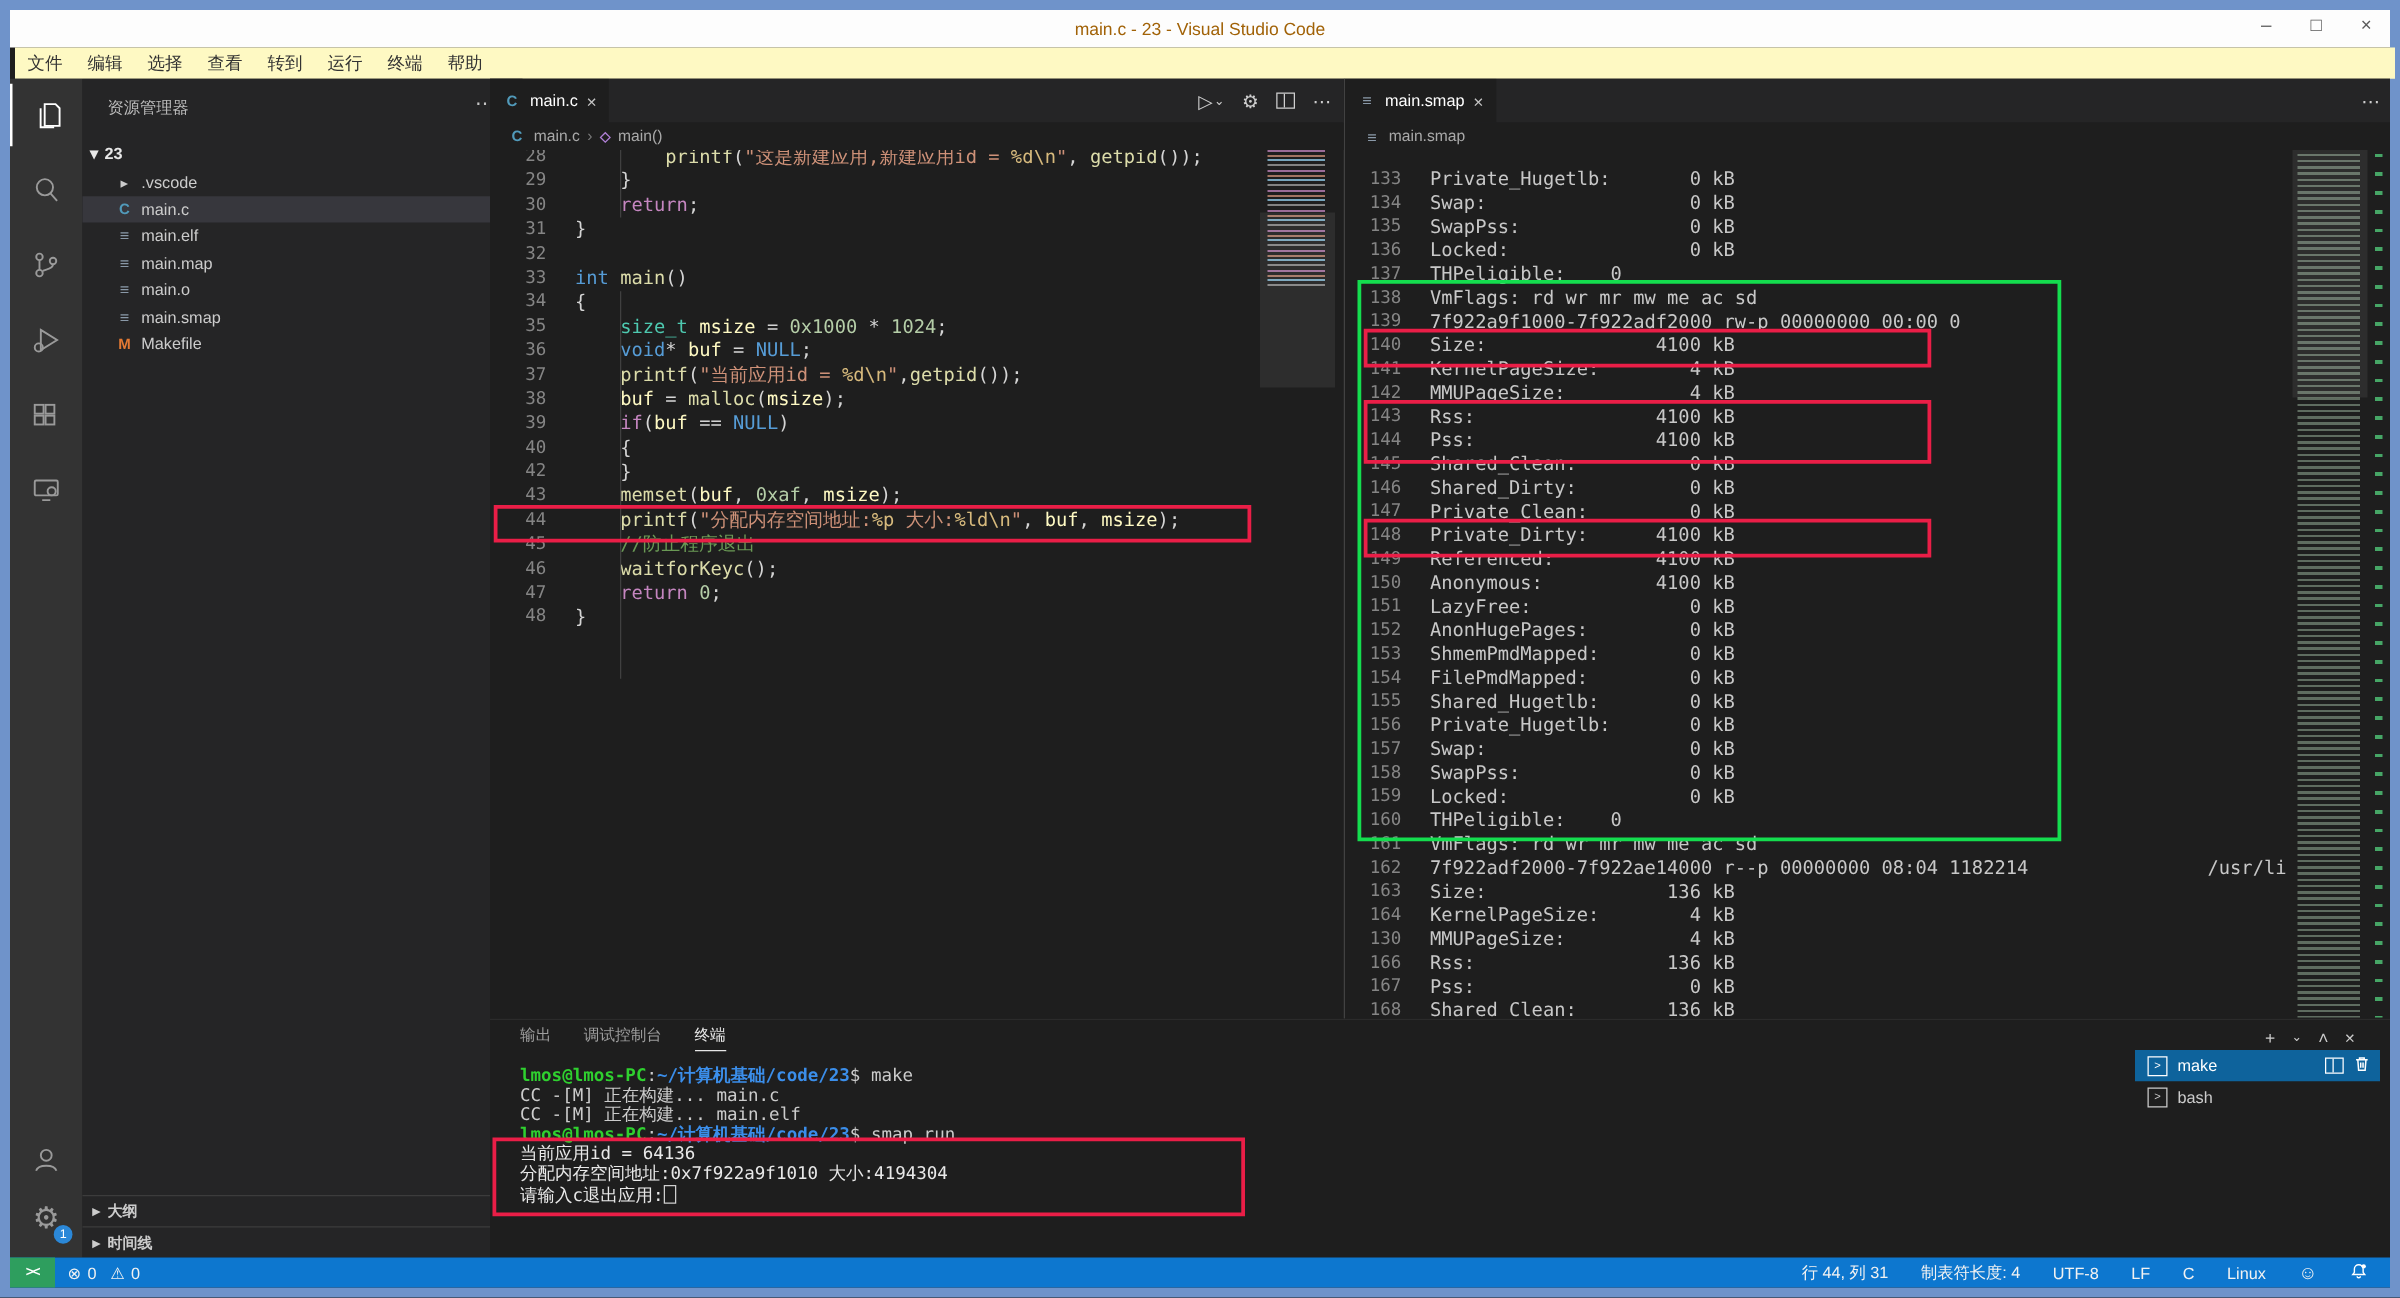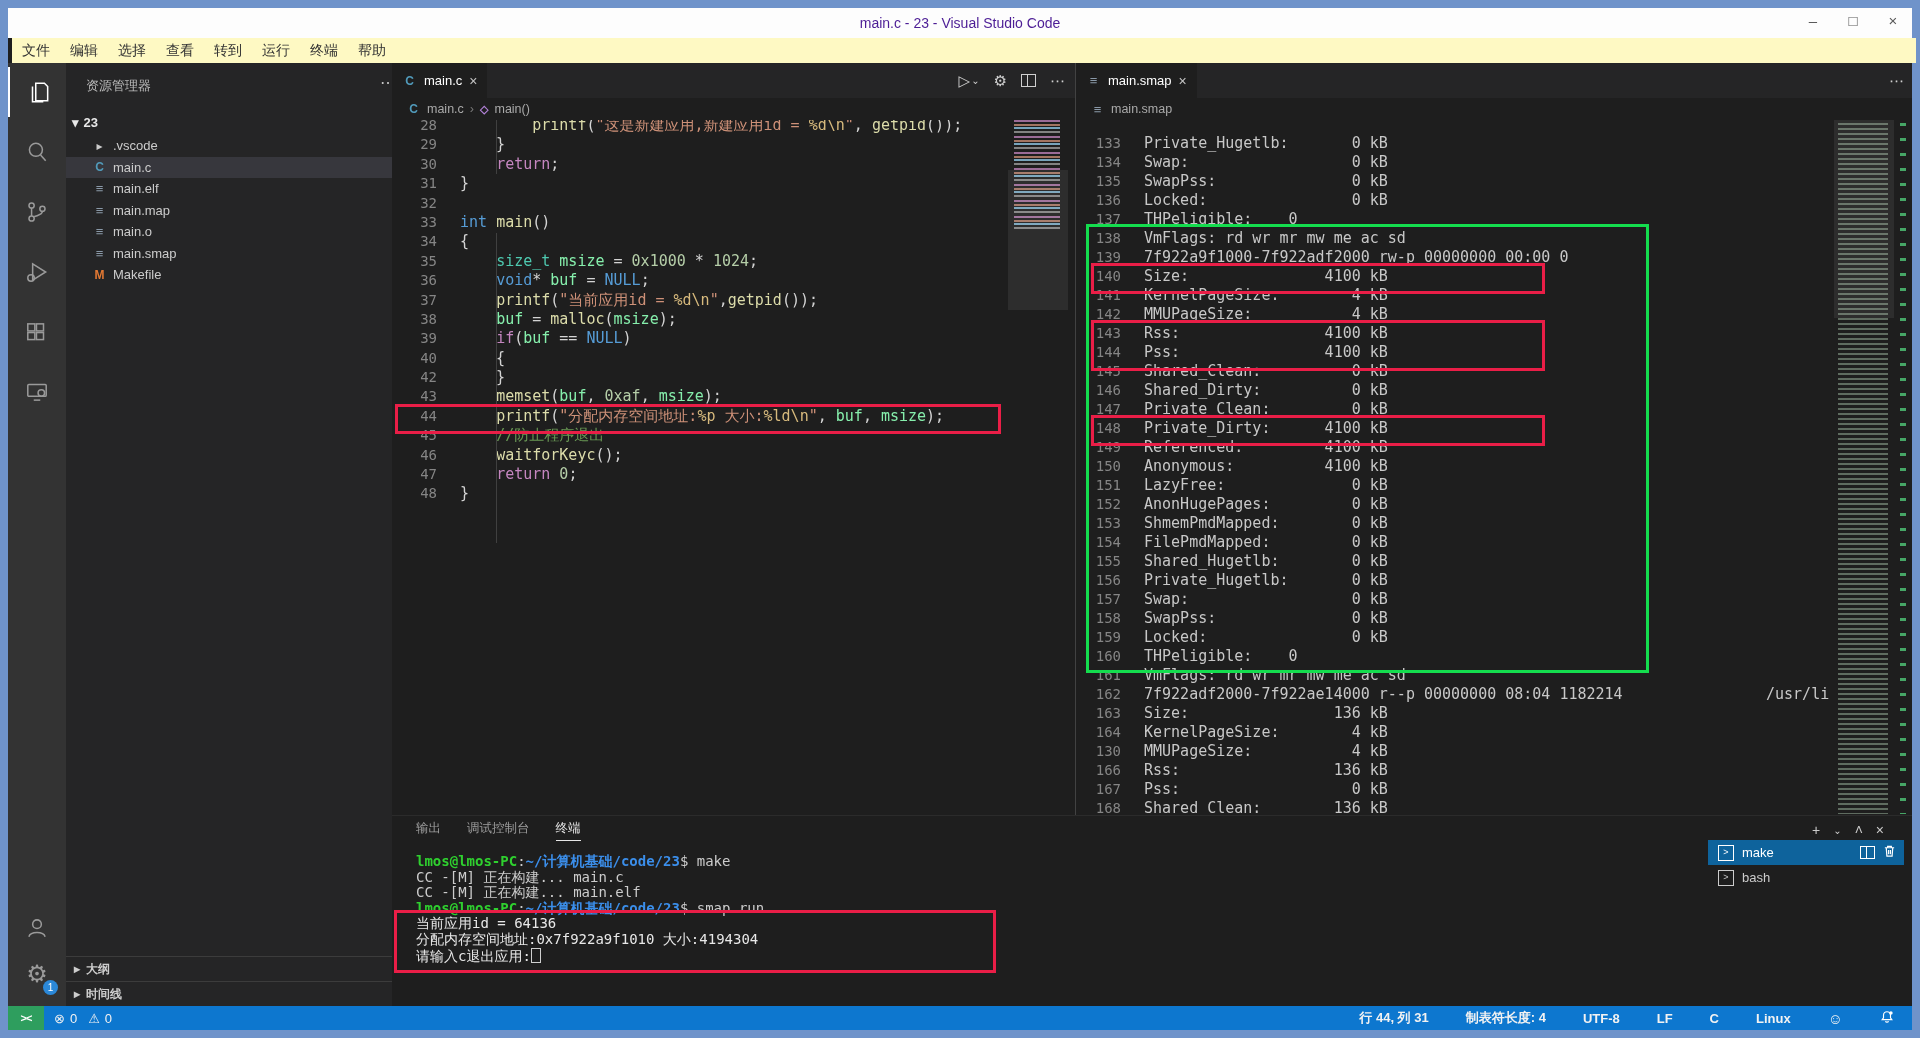--- a/index.html
+++ b/index.html
@@ -1,21 +1,21 @@
 <!DOCTYPE html>
 <html><head>
 <meta charset="utf-8">
 <style>
   html,body{margin:0;padding:0;}
   body{width:1920px;height:1038px;background:#6f93ca;overflow:hidden;
        font-family:"Liberation Sans",sans-serif;-webkit-font-smoothing:antialiased;}
   .window{position:absolute;left:8px;top:8px;width:1904px;height:1022px;background:#1e1e1e;}
   
   .titlebar{position:absolute;left:0;top:0;width:100%;height:30px;background:#fdfdfd;}
-  .title-text{position:absolute;left:0;right:0;top:7px;text-align:center;font-size:14px;color:#4c1d95;}
+  .title-text{position:absolute;left:0;right:0;top:7px;text-align:center;font-size:14px;color:#a16207;}
   .win-controls{position:absolute;right:10px;top:4px;display:flex;gap:22px;color:#5a5a5a;font-size:15px;}
   .win-controls span{width:18px;text-align:center;cursor:default;}
   .menubar{position:absolute;left:4px;top:30px;width:100%;height:25px;background:#fef9c3;display:flex;align-items:center;}
   .menu-item{font-size:14px;color:#333;padding:2px 10px;}
   
   .activitybar{position:absolute;left:0;top:55px;width:58px;height:943px;background:#333333;}
   .act-icon{position:absolute;left:0;width:58px;height:50px;display:flex;align-items:center;justify-content:center;color:#858585;}
   .act-icon svg{stroke:#9a9a9a;fill:none;stroke-width:1.4;}
   .act-icon.active svg{stroke:#ffffff;}
   .act-icon.active{border-left:2px solid #fff;}
@@ -52,21 +52,21 @@
   .breadcrumb{position:absolute;left:0;top:35px;width:100%;height:22px;background:#1e1e1e;display:flex;align-items:center;padding-left:14px;gap:6px;font-size:12.5px;color:#a9a9a9;z-index:5;}
   .bc-sep{color:#7a7a7a;}
   .bc-ic{font-size:11px;font-weight:bold;}
   .code{position:absolute;left:0;width:100%;font-family:"DejaVu Sans Mono",monospace;font-size:15px;}
   .cline{display:flex;white-space:pre;position:relative;}
   .g1 .cline{height:19.4px;line-height:19.4px;}
   .g2 .cline{height:19px;line-height:19px;}
   .ln{width:45px;text-align:right;color:#858585;flex:none;font-size:14px;}
   .lc{padding-left:23px;color:#d4d4d4;}
   .tk-pl{color:#d4d4d4}.tk-kw{color:#c586c0}.tk-tb{color:#569cd6}.tk-tt{color:#4ec9b0}
-  .tk-fn{color:#dcdcaa}.tk-vr{color:#86efac}.tk-num{color:#b5cea8}.tk-str{color:#ce9178}
+  .tk-fn{color:#dcdcaa}.tk-vr{color:#fef9c3}.tk-num{color:#b5cea8}.tk-str{color:#ce9178}
   .tk-esc{color:#d7ba7d}.tk-cm{color:#6a9955}
   .tk-sm{color:#c8c8c8}
   .indent-guide{position:absolute;border-left:1px solid #404040;left:104px;width:0;}
   .sidenote{position:absolute;left:690px;top:0;color:#c8c8c8;}
   
   .ann{position:absolute;pointer-events:none;z-index:8;}
   .ann.red{border:3px solid #ea1e47;}
   .ann.green{border:3px solid #14dd4e;}
   
   .minimap{position:absolute;background:#1e1e1e;}
@@ -97,21 +97,21 @@
   .tl-row{height:25px;display:flex;align-items:center;gap:8px;padding-left:10px;color:#cccccc;font-size:13px;position:relative;}
   .tl-row.selected{background:#0e639c;color:#fff;}
   .term-ic{display:inline-block;width:14px;height:14px;border:1px solid currentColor;font-size:9px;line-height:13px;text-align:center;flex:none;}
   .tl-actions{position:absolute;right:8px;top:4px;display:flex;gap:8px;align-items:center;}
   .trash-ic svg{stroke:#fff;fill:none;stroke-width:1.3;}
   .split-ic.white{border-color:#fff;}.split-ic.white::after{border-color:#fff;}
   
   .statusbar{position:absolute;left:0;top:998px;width:100%;height:24px;background:#0d77cf;color:#f2f2f2;font-size:13px;display:flex;align-items:center;}
   .remote{width:36px;height:24px;background:#2e9e5e;color:#fff;font-size:11px;font-weight:bold;display:flex;align-items:center;justify-content:center;letter-spacing:-1px;flex:none;}
   .sb-left{display:flex;align-items:center;gap:5px;margin-left:10px;}
-  .sb-right{margin-left:auto;display:flex;align-items:center;gap:37px;padding-right:18px;font-weight:bold;}
+  .sb-right{margin-left:auto;display:flex;align-items:center;gap:26px;padding-right:18px;}
   .bell svg{stroke:#fff;fill:none;stroke-width:1.3;}
 </style>
 </head>
 <body>
 
 <div class="window">
 
   <div class="titlebar">
     <div class="title-text">main.c - 23 - Visual Studio Code</div>
     <div class="win-controls">

